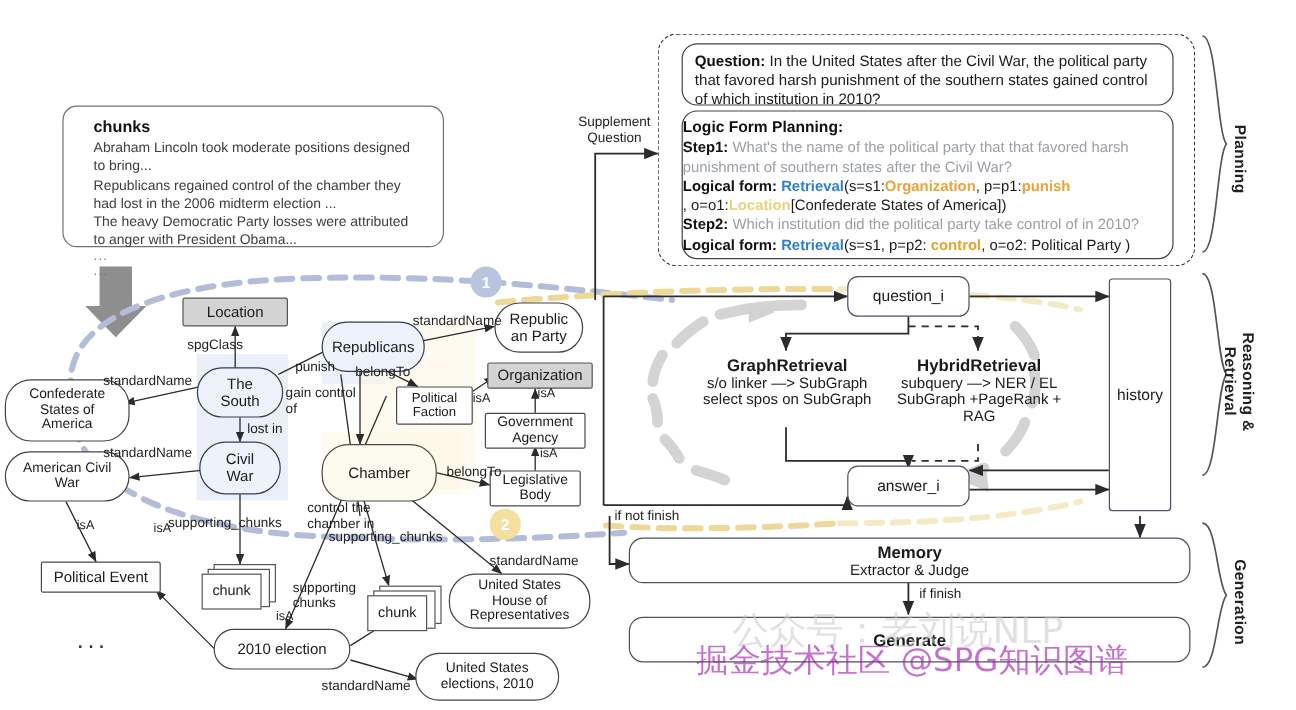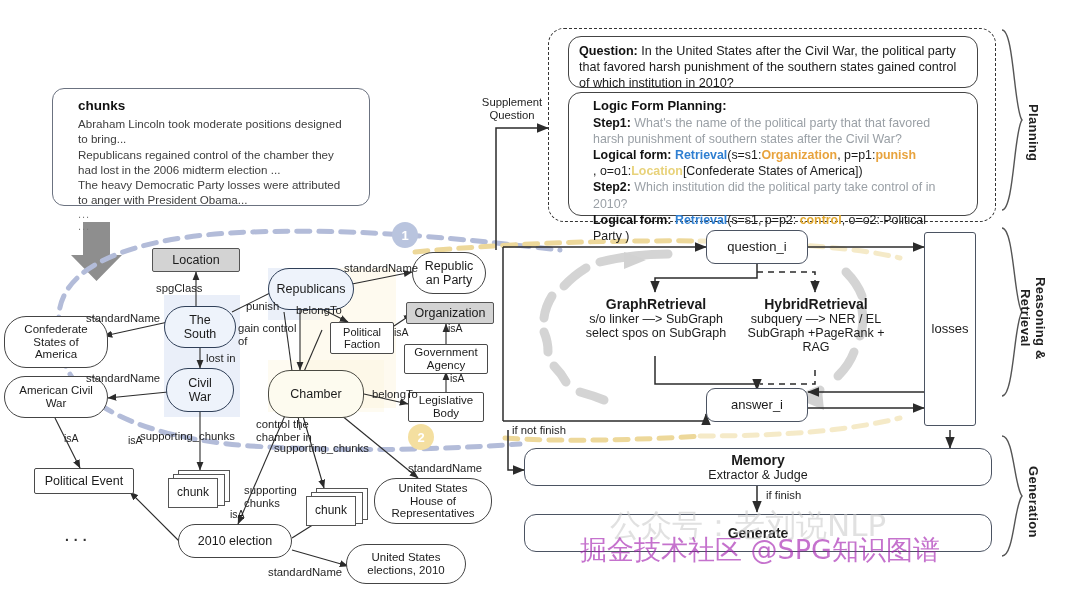--- a/index.html
+++ b/index.html
@@ -29,21 +29,21 @@
   #chunks-panel{position:absolute;border:1.4px solid #6b7280;border-radius:12px;background:#fff;
                 box-sizing:border-box;padding:9px 25px;}
   #chunks-title{font-weight:bold;font-size:13.5px;margin-bottom:3px;color:#111;}
   .chunk-line{font-size:11.6px;color:#3d3d3d;line-height:1.32;}
   .chunk-dots{font-size:11px;color:#7a7a7a;line-height:1.1;letter-spacing:1px;}
   
   #planning-dashed{position:absolute;border:1.6px dashed #333;border-radius:16px;box-sizing:border-box;}
   #question-box{position:absolute;border:1.5px solid #444;border-radius:13px;background:#fff;
                 box-sizing:border-box;padding:6px 10px;font-size:12.6px;line-height:1.28;}
   #lfp-box{position:absolute;border:1.5px solid #444;border-radius:13px;background:#fff;
-           box-sizing:border-box;padding:5px 24px;font-size:12.4px;line-height:1.3;}
+           box-sizing:border-box;padding:5px 0;font-size:12.4px;line-height:1.3;}
   .b{font-weight:bold;color:#111;}
   .dim{color:#9aa0a6;}
   .kw-ret{color:#2f7fd1;font-weight:bold;}
   .kw-org{color:#e8a33d;font-weight:bold;}
   .kw-pun{color:#e8a33d;font-weight:bold;}
   .kw-loc{color:#e8d27a;font-weight:bold;}
   .kw-ctl{color:#e0a72e;font-weight:bold;}
   
   .edge-label{position:absolute;font-size:11.3px;color:#1f1f1f;line-height:1.18;white-space:nowrap;}
   .edge-label.w{white-space:normal;text-align:center;}
@@ -254,21 +254,21 @@
 
   <div class="node flow-box" style="left:706px;top:230px;width:102px;height:34px;">
     <span>question_i</span>
   </div>
 
   <div class="node flow-box" style="left:706px;top:388px;width:102px;height:34px;">
     <span>answer_i</span>
   </div>
 
   <div class="node flow-box sharp" style="left:924px;top:232px;width:52px;height:194px;">
-    <span>losses</span>
+    <span>history</span>
   </div>
 
   <div style="position:absolute;left:578px;top:296px;width:156px;text-align:center;">
     <div class="flow-title">GraphRetrieval</div>
     <div class="flow-sub">s/o linker —&gt; SubGraph</div>
     <div class="flow-sub">select spos on SubGraph</div>
   </div>
 
   <div style="position:absolute;left:740px;top:296px;width:152px;text-align:center;">
     <div class="flow-title">HybridRetrieval</div>

